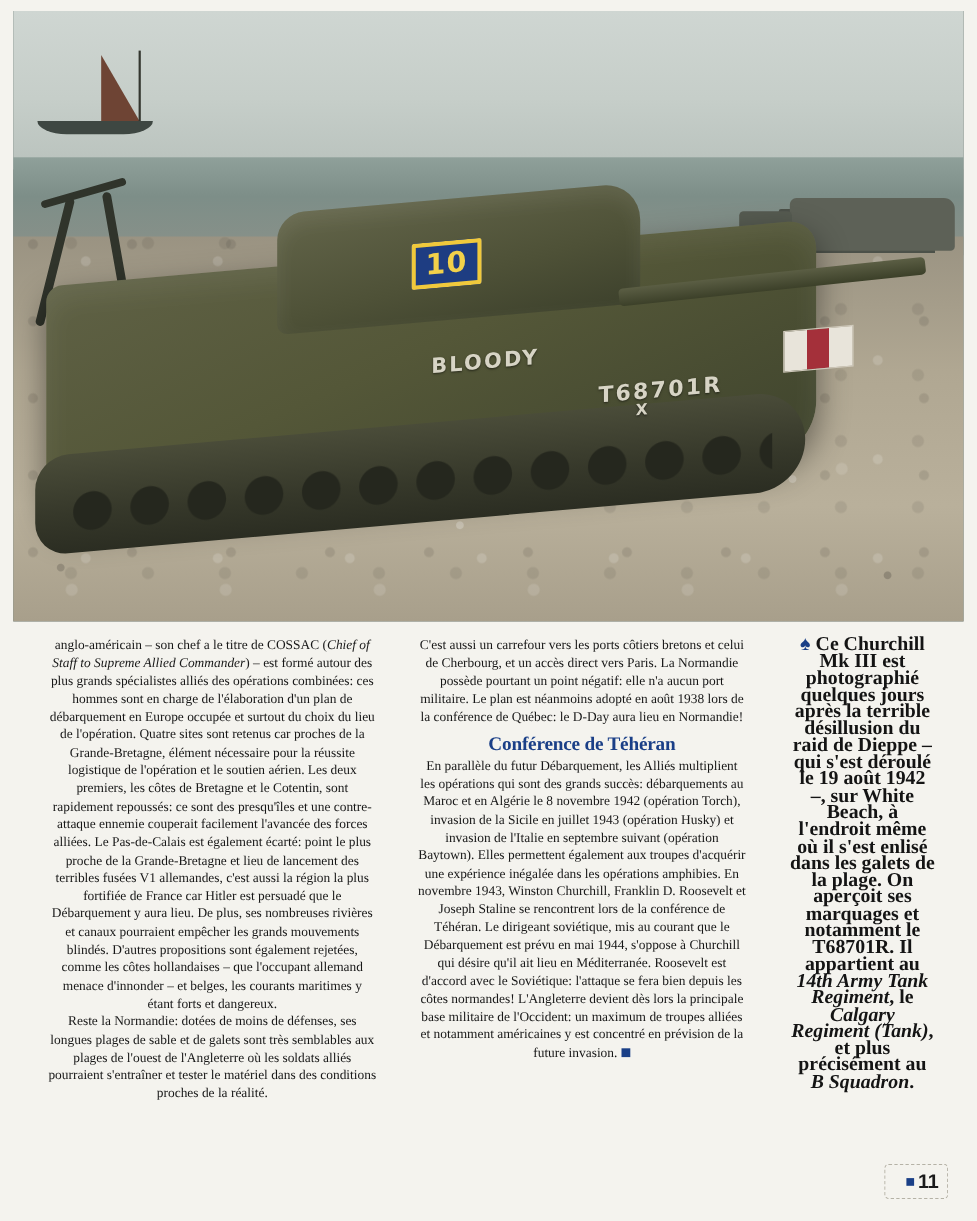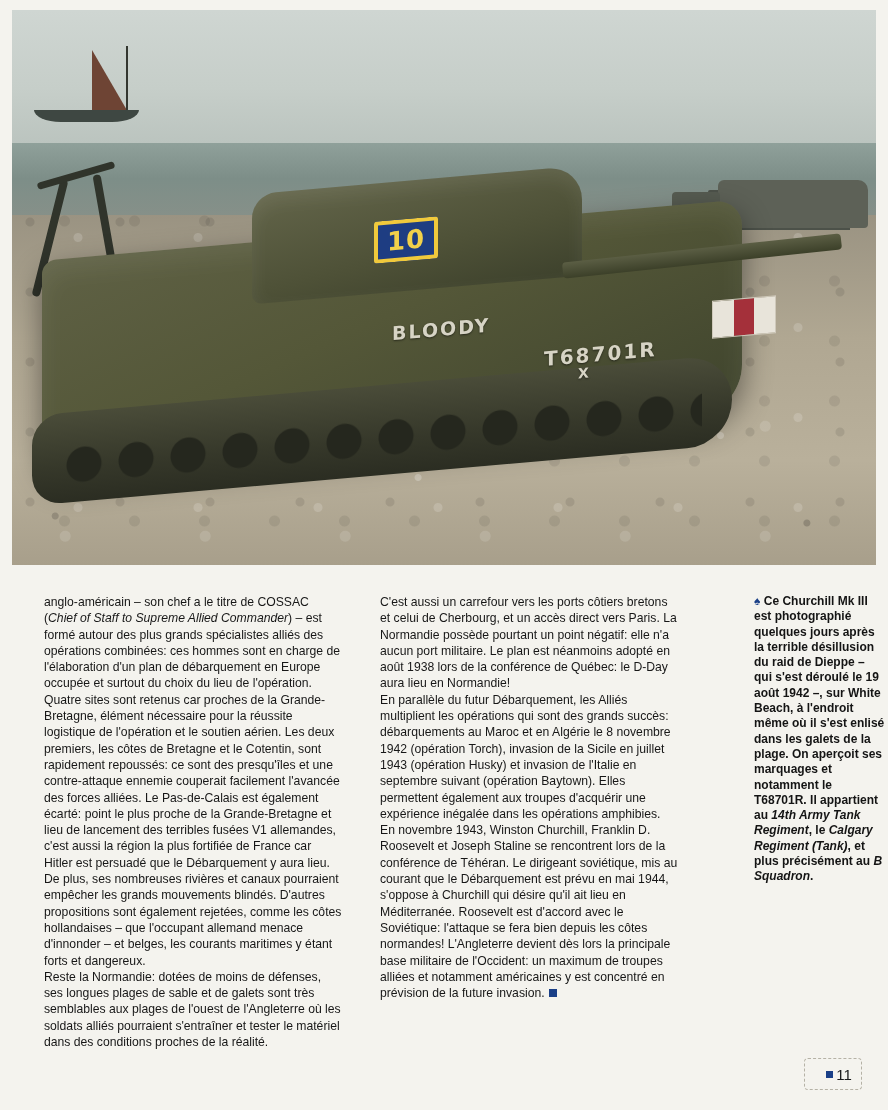--- a/index.html
+++ b/index.html
@@ -221,25 +221,26 @@
   
   .content {
     position: absolute;
     left: 12px;
     top: 578px;
     width: 864px;
     height: 460px;
   }
   .col {
     position: absolute;
-    top: 16px;
+    top: 0;
     font-size: 12.2px;
     line-height: 16.3px;
     color: #171717;
-    text-align: left;
+    text-align: center;
+    font-family: Liberation Serif, serif;
   }
   .col p { margin: 0; }
   .col-1 { left: 32px;  width: 298px; }
   .col-2 { left: 368px; width: 298px; }
   .col-3 { left: 706px; width: 132px; }
 
   .heading {
     color: #1a3f87;
     font-size: 17.5px;
     font-weight: 700;
@@ -249,47 +250,46 @@
   .ital { font-style: italic; }
   .endmark {
     display: inline-block;
     width: 8px; height: 8px;
     background: #1a3f87;
     margin-left: 4px;
     vertical-align: baseline;
   }
 
   .caption {
-    font-size: 12px;
+    font-size: 18px;
     line-height: 15.3px;
     font-weight: 700;
     color: #141414;
-    margin-left: 36px;
   }
   .caption .arrow { color: #1a3f87; }
 
   
   .folio {
     position: absolute;
     right: 26px;
     bottom: 20px;
     width: 56px;
     height: 30px;
     border: 1px dashed #b5b2a6;
     border-radius: 4px;
     display: flex;
     align-items: center;
     justify-content: center;
   }
   .folio-inner {
     display: flex;
     align-items: center;
     gap: 3px;
-    font-weight: 400;
-    font-size: 15px;
+    font-weight: 700;
+    font-size: 18px;
     color: #1a1a1a;
     padding-left: 12px;
   }
   .folio-sq {
     width: 7px; height: 7px;
     background: #1a3f87;
     display: inline-block;
   }
 </style>
 </head>
@@ -345,20 +345,21 @@
         forces alliées. Le Pas-de-Calais est également écarté: point le plus proche de la Grande-Bretagne et lieu de
         lancement des terribles fusées V1 allemandes, c'est aussi la région la plus fortifiée de France car Hitler est
         persuadé que le Débarquement y aura lieu. De plus, ses nombreuses rivières et canaux pourraient empêcher les
         grands mouvements blindés. D'autres propositions sont également rejetées, comme les côtes hollandaises – que
         l'occupant allemand menace d'innonder – et belges, les courants maritimes y étant forts et dangereux.</p>
       <p>Reste la Normandie: dotées de moins de défenses, ses longues plages de sable et de galets sont très semblables aux plages de l'ouest de l'Angleterre où les soldats alliés pourraient s'entraîner et tester le matériel dans des conditions proches de la réalité.</p>
     </div>
 
     <div class="col col-2">
       <p>C'est aussi un carrefour vers les ports côtiers bretons et celui de Cherbourg, et un accès direct vers Paris. La Normandie possède pourtant un point négatif: elle n'a aucun port militaire. Le plan est néanmoins adopté en août 1938 lors de la conférence de Québec: le D-Day aura lieu en Normandie!</p>
+      <h2 class="heading">Conférence de Téhéran</h2>
       <p><span>En parallèle du futur Débarquement, les Alliés multiplient les opérations qui sont des grands succès: débarquements au Maroc et en Algérie le 8 novembre 1942 (opération Torch), invasion de la Sicile en juillet 1943 (opération Husky) et invasion de l'Italie en septembre suivant (opération Baytown). Elles permettent également aux troupes d'acquérir une expérience inégalée dans les opérations amphibies. En novembre 1943, Winston Churchill, Franklin D. Roosevelt et Joseph Staline se rencontrent lors de la conférence de Téhéran. Le dirigeant soviétique, mis au courant que le Débarquement est prévu en mai 1944, s'oppose à Churchill qui désire qu'il ait lieu en Méditerranée. Roosevelt est d'accord avec le Soviétique: l'attaque se fera bien depuis les côtes normandes! L'Angleterre devient dès lors la principale base militaire de l'Occident: un maximum de troupes alliées et notamment américaines y est concentré en prévision de la future invasion.</span><span class="endmark"></span></p>
     </div>
 
     <div class="col col-3 caption">
       <p><span class="arrow">♠</span><span> Ce Churchill Mk III est photographié quelques jours après la terrible désillusion du raid de Dieppe – qui s'est déroulé le 19 août 1942 –, sur White Beach, à l'endroit même où il s'est enlisé dans les galets de la plage. On aperçoit ses marquages et notamment le T68701R.</span>
         <span>Il appartient au </span><span class="ital">14th Army Tank Regiment</span><span>, le </span><span class="ital">Calgary Regiment (Tank)</span><span>, et plus précisément au </span><span class="ital">B Squadron</span><span>.</span></p>
     </div>
 
   </div>
 

